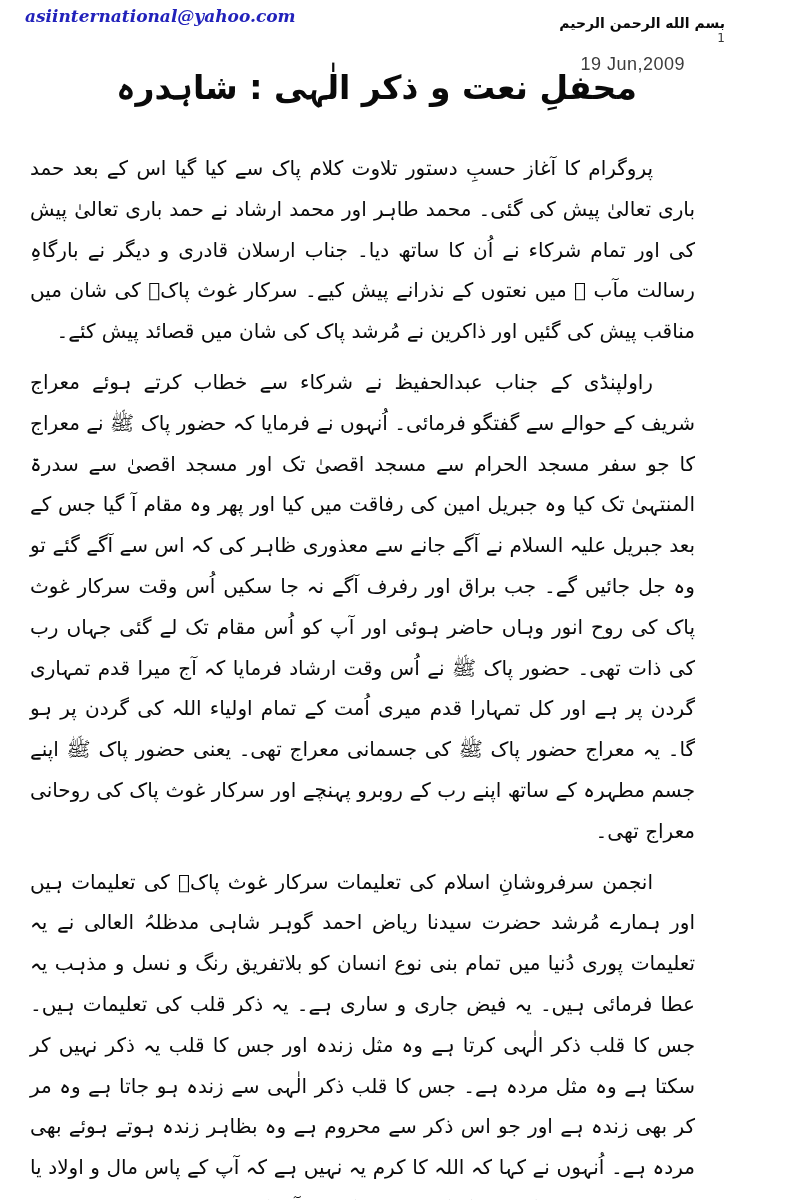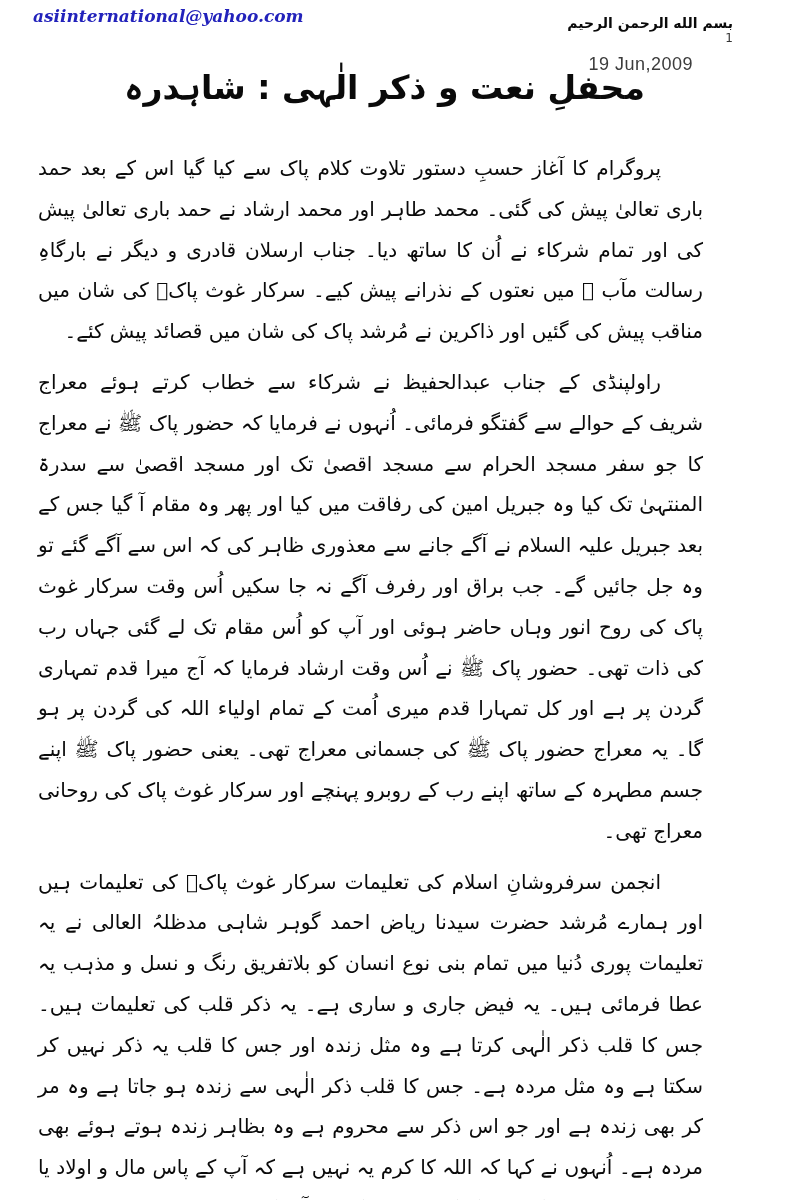--- a/index.html
+++ b/index.html
@@ -4,21 +4,20 @@
 <style>
   html,body{margin:0;padding:0;background:#fff;}
   .page{
     position:relative;
     width:725px;height:1200px;
     background:#ffffff;
     overflow:hidden;
     font-family:"DejaVu Sans",sans-serif;
     color:#0a0a0a;
     box-sizing:border-box;
-    margin-left:8px;
   }
   
   .email-top{
     position:absolute;left:25px;top:6px;
     font-family:"DejaVu Serif",serif;
     font-style:italic;font-weight:bold;
     font-size:17px;color:#2222bb;
     cursor:pointer;
   }
   .bismillah-wrap{ text-align:right; padding-top:15px; }

